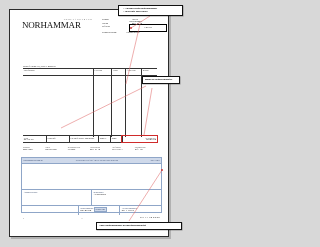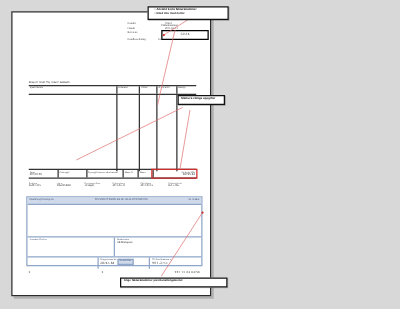--- a/index.html
+++ b/index.html
@@ -146,20 +146,24 @@
 </style>
 </head>
 <body>
 
 <div class="stage">
 
   <div class="shadow"></div>
 
   <div class="paper">
 
+    <div class="logo" style="position:absolute;left:12px;top:8px;">
+      <div class="logo-kicker">FÖRETAGSTRYCK</div>
+      <div class="logo-name">NORHAMMAR</div>
+    </div>
 
     <div class="meta" style="position:absolute;left:92px;top:8px;">
       <div class="mline">
         <div class="mlbl">Kundnr</div>
         <div class="mval">10234</div>
       </div>
       <div class="mline">
         <div class="mlbl">Datum</div>
         <div class="mval">2011-03-14</div>
       </div>

